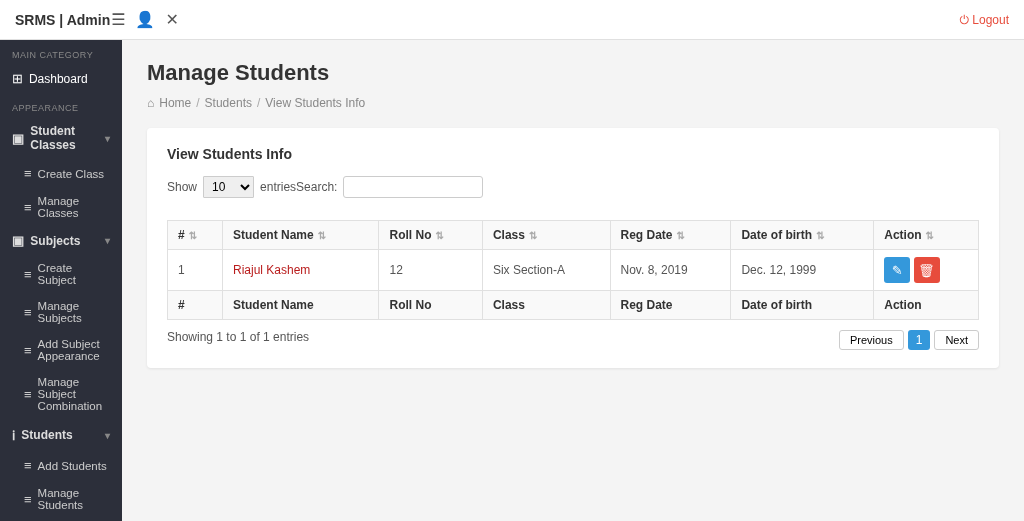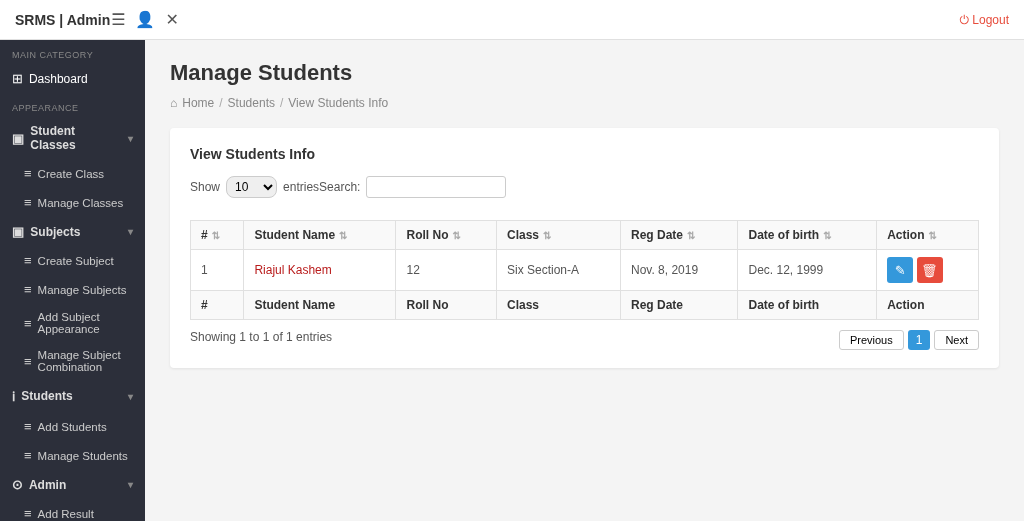--- a/index.html
+++ b/index.html
@@ -21,21 +21,21 @@
     .topbar-icons { display: flex; gap: 10px; align-items: center; }
     .topbar-icon { color: #555; font-size: 16px; cursor: pointer; }
     .topbar-right { color: #e74c3c; font-size: 12px; cursor: pointer; }
     .topbar-right span { color: #e74c3c; }
 
     
     .layout { display: flex; flex: 1; overflow: hidden; }
 
     
     .sidebar {
-      width: 145px;
+      width: 122px;
       background: #2c2f3a;
       color: #ccc;
       overflow-y: auto;
       flex-shrink: 0;
       padding-bottom: 10px;
     }
     .sidebar-section-label {
       font-size: 9px;
       text-transform: uppercase;
       color: #888;
@@ -74,21 +74,21 @@
     }
     .card-title { font-size: 14px; font-weight: bold; color: #333; margin-bottom: 14px; }
 
     .table-controls {
       display: flex;
       align-items: center;
       justify-content: flex-start;
       margin-bottom: 22px;
     }
     .show-entries { display: flex; align-items: center; gap: 6px; font-size: 12px; color: #555; }
-    .show-entries select { padding: 2px 4px; font-size: 12px; border: 1px solid #ccc; border-radius: 8px; }
+    .show-entries select { padding: 2px 4px; font-size: 12px; border: 1px solid #ccc; border-radius: 1px; }
     .search-box { display: flex; align-items: center; gap: 6px; font-size: 12px; color: #555; }
     .search-box input { border: 1px solid #ccc; border-radius: 3px; padding: 3px 7px; font-size: 12px; width: 140px; }
 
     table { width: 100%; border-collapse: collapse; font-size: 12px; }
     thead tr th, tfoot tr td {
       background: #f9f9f9;
       border: 1px solid #e0e0e0;
       padding: 7px 10px;
       font-weight: bold;
       color: #333;

